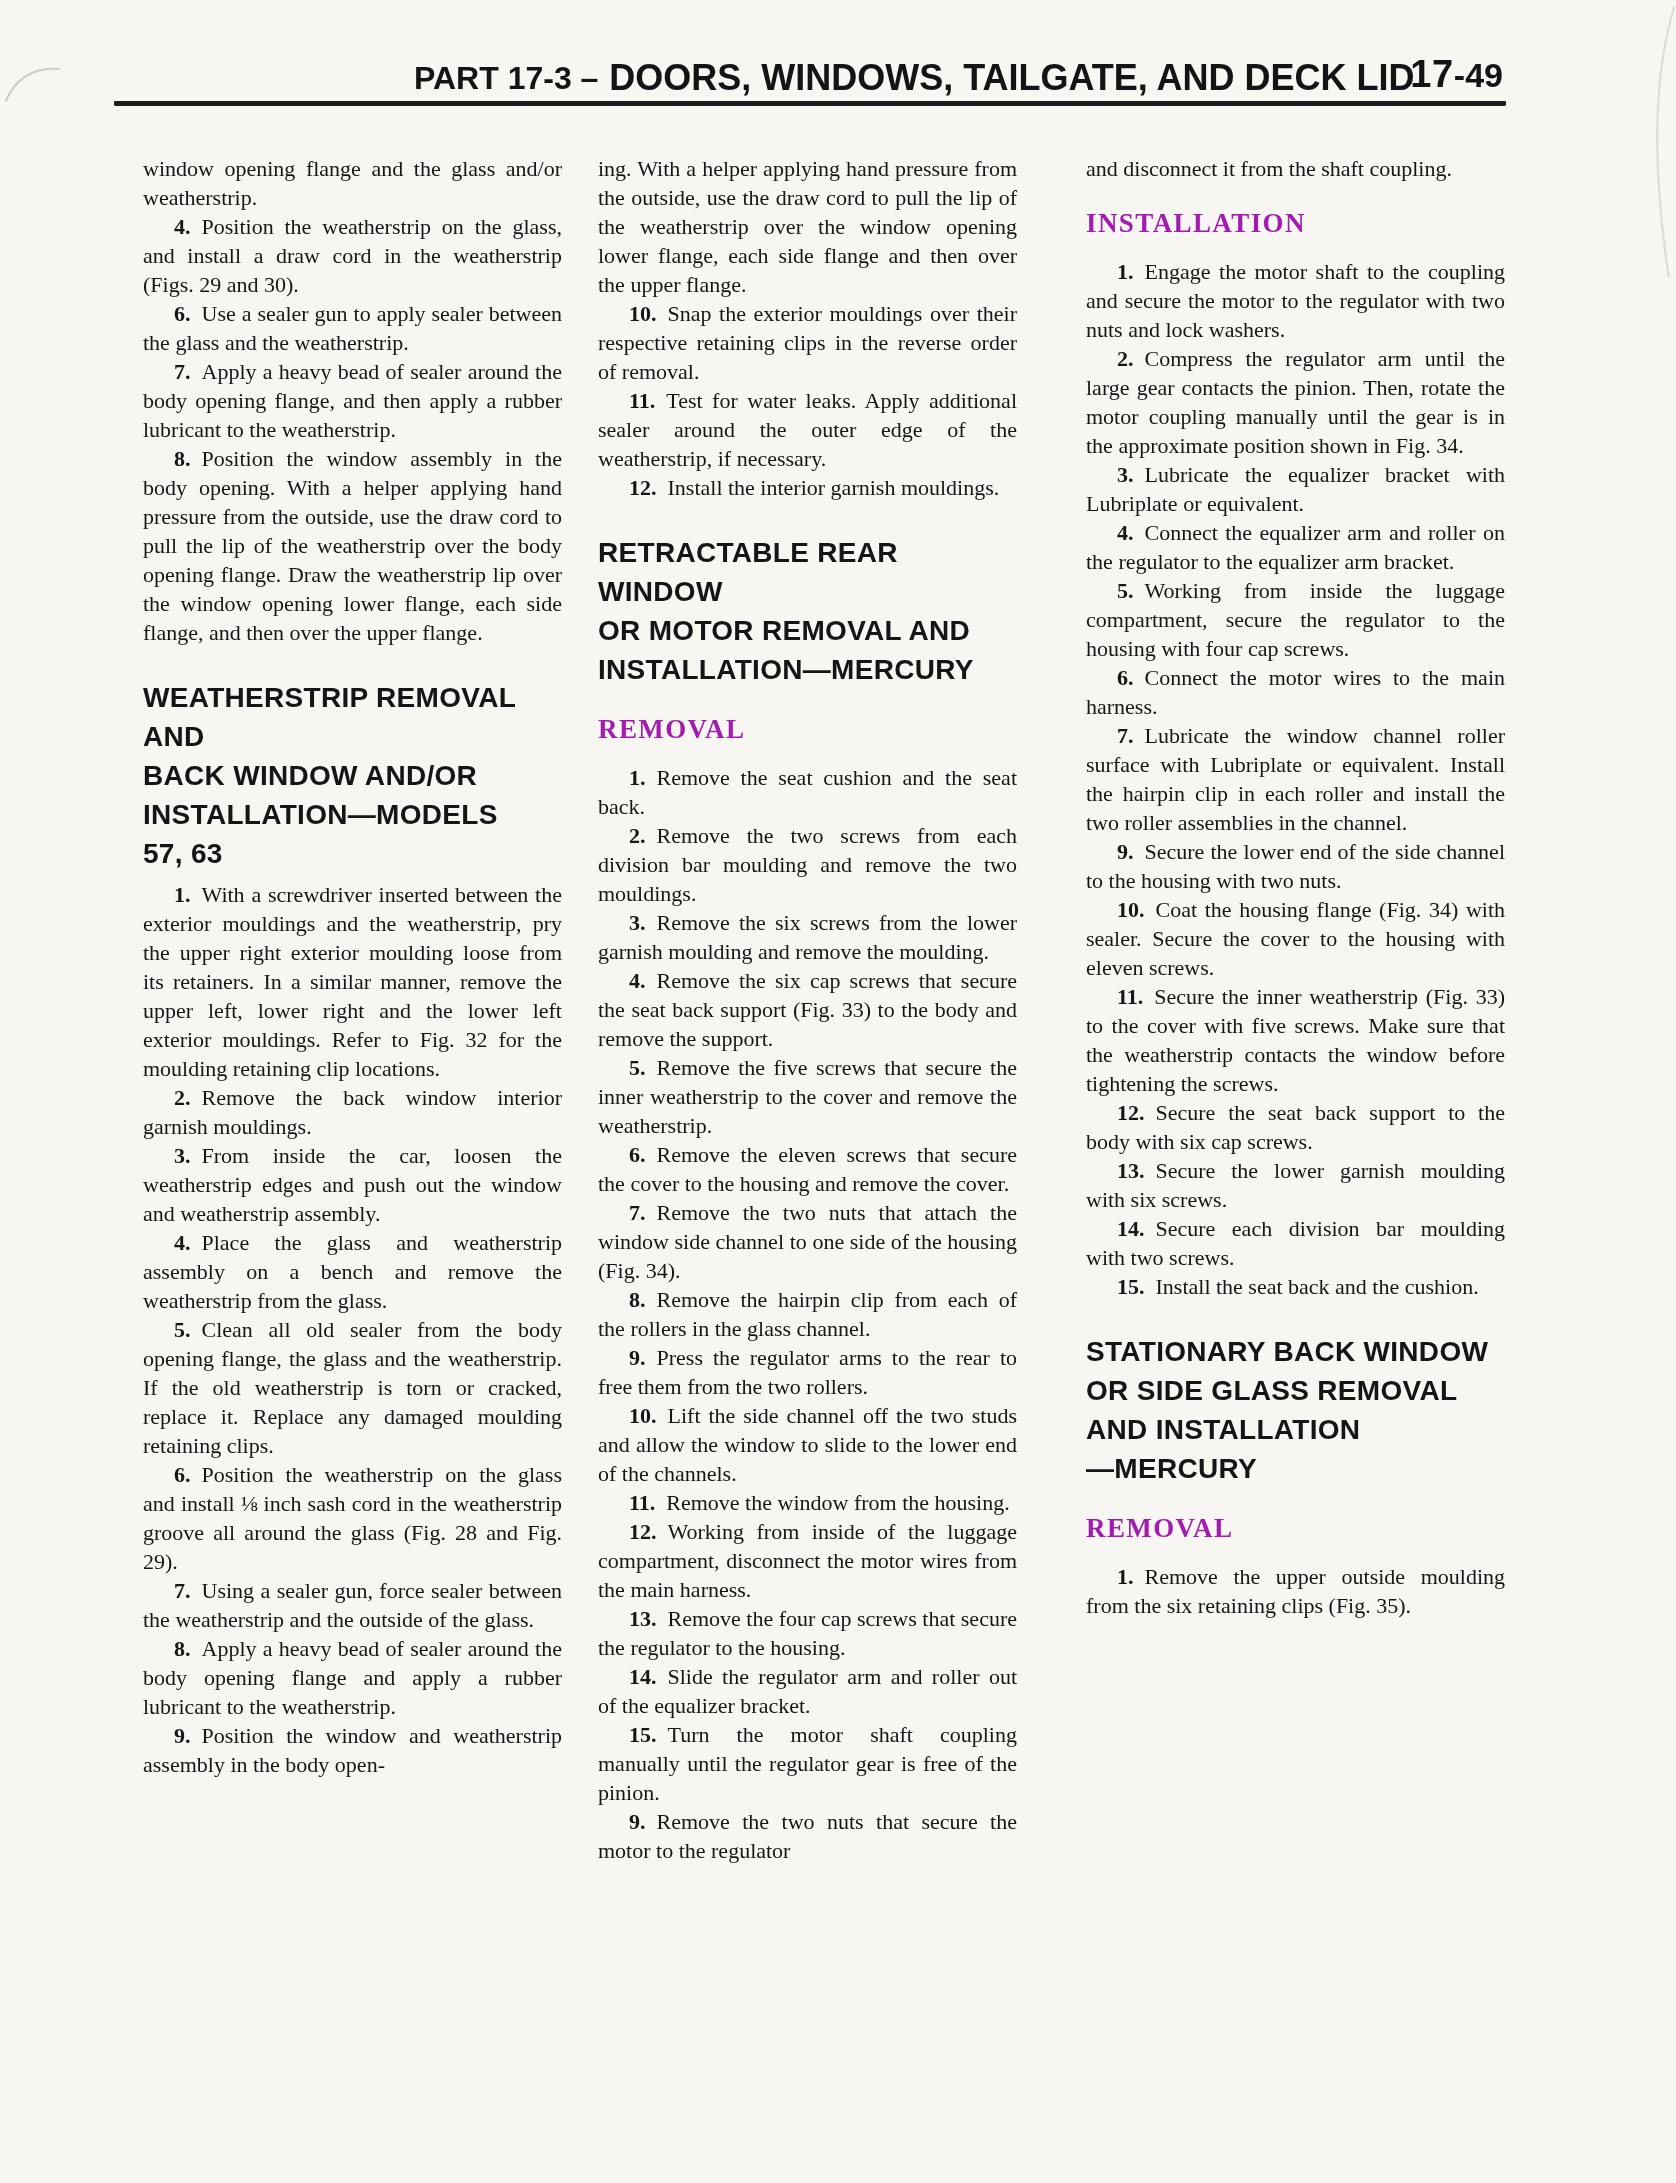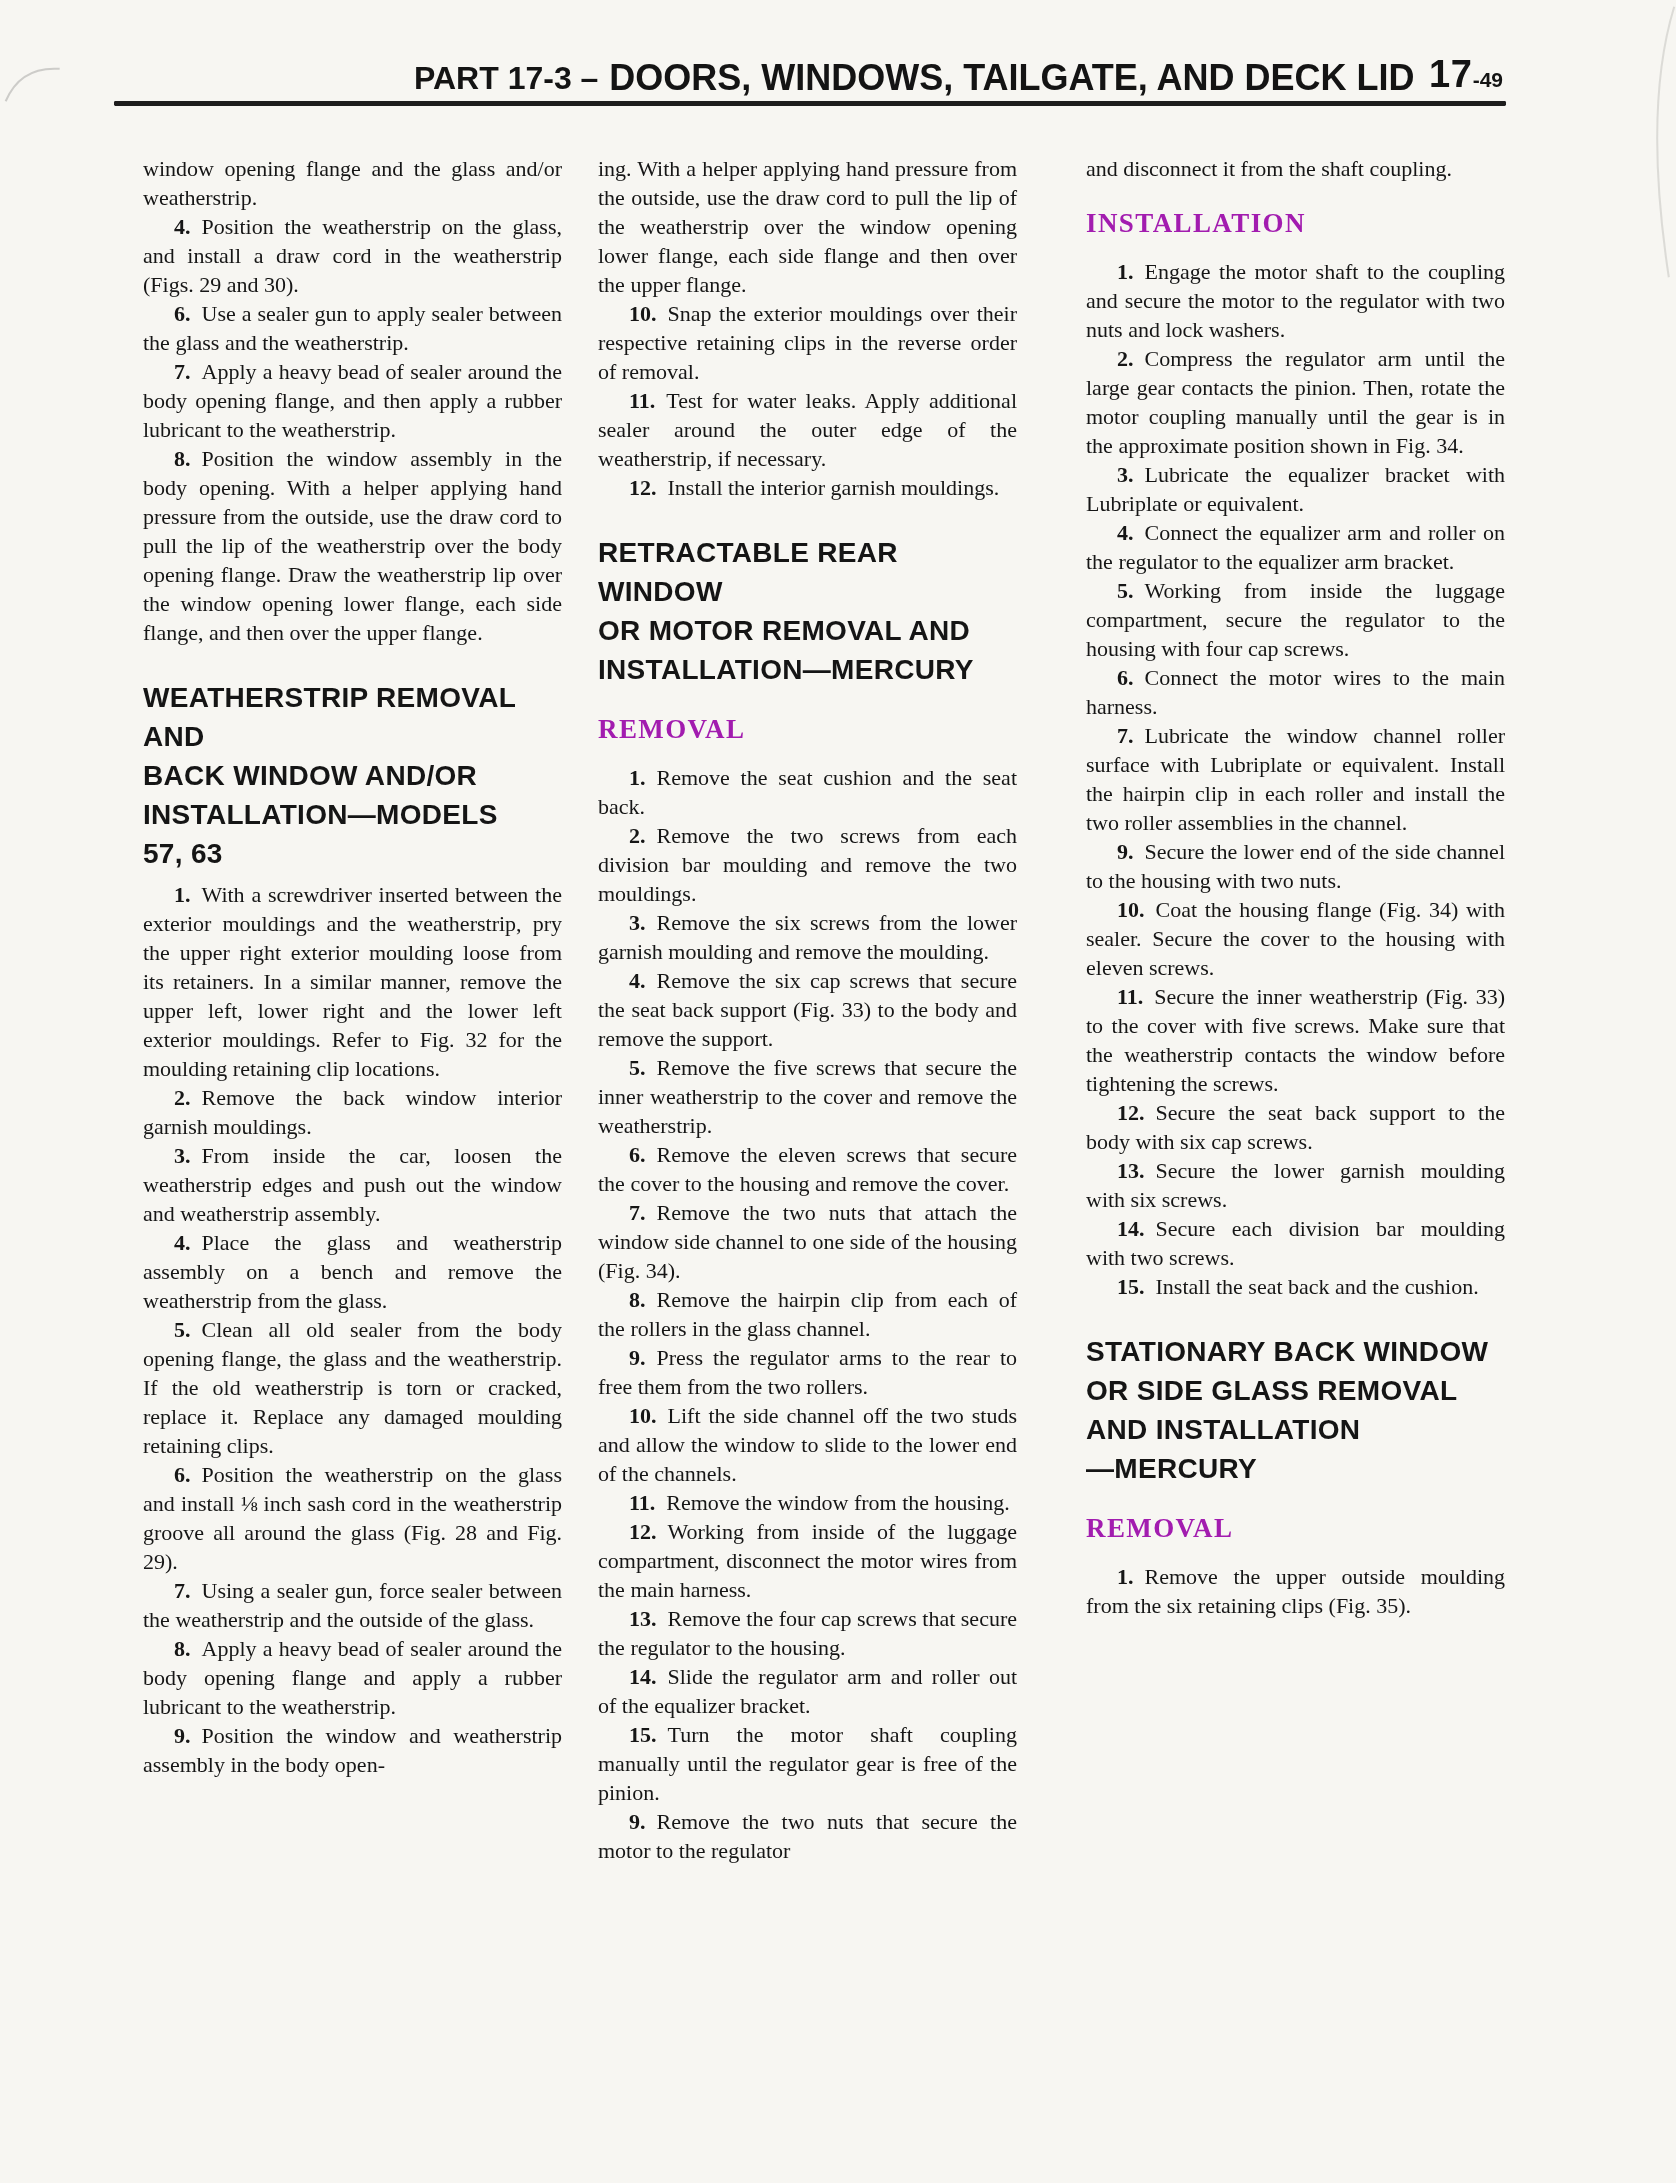--- a/index.html
+++ b/index.html
@@ -17,21 +17,21 @@
     font-weight:bold; color:#141414; white-space:nowrap;
   }
   .part { font-size:32px; letter-spacing:0px; }
   .sect { font-size:36px; letter-spacing:0px; }
   .pagenum {
     position:absolute; right:174px; top:53px;
     font-family:"Liberation Sans","DejaVu Sans",sans-serif;
     font-weight:bold; color:#141414; white-space:nowrap;
   }
   .pn-major { font-size:38px; letter-spacing:0.7px; }
-  .pn-minor { font-size:21px; }
+  .pn-minor { font-size:34px; }
   .rule {
     position:absolute; left:114px; top:101px; width:1392px; height:4.7px;
     background:#1d1d1d; border-radius:1.4px;
   }
   
   .col {
     position:absolute; top:154px; width:419px;
     font-size:22px; line-height:29px; text-align:justify;
   }
   .col[data-column="0"] { left:111px;margin-left:32px; }

